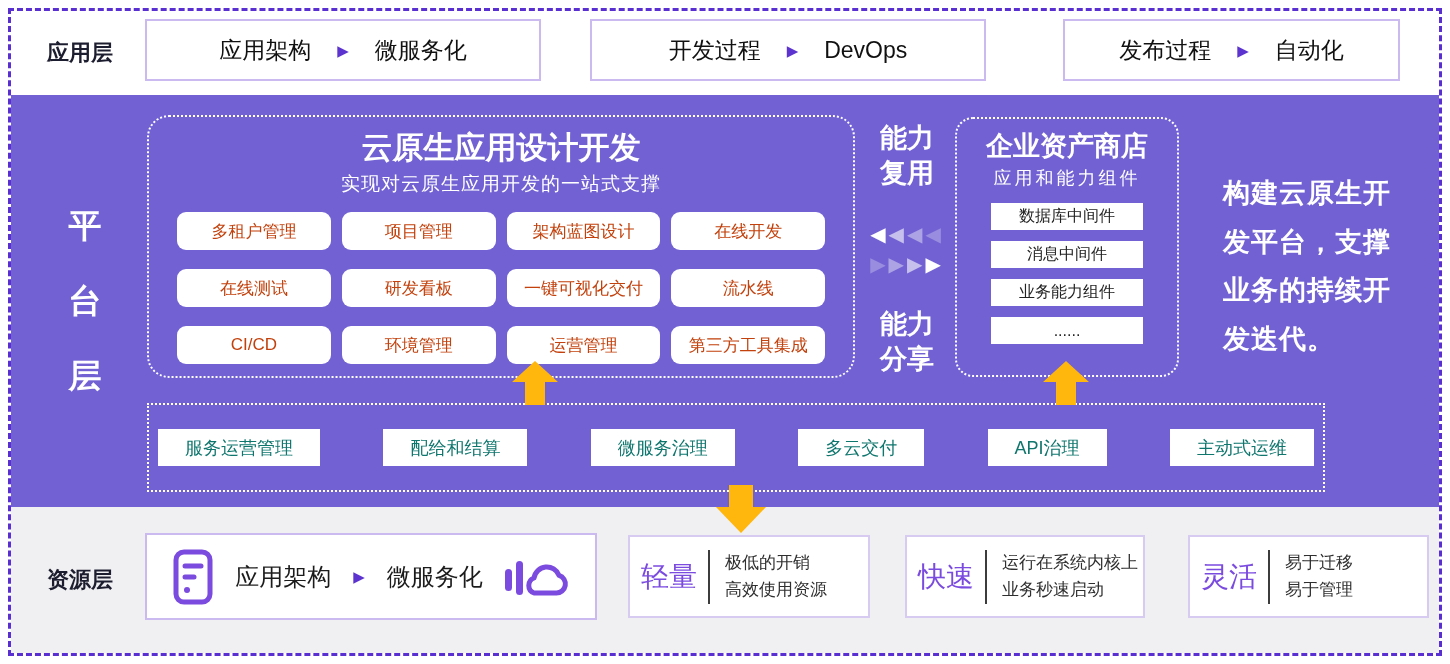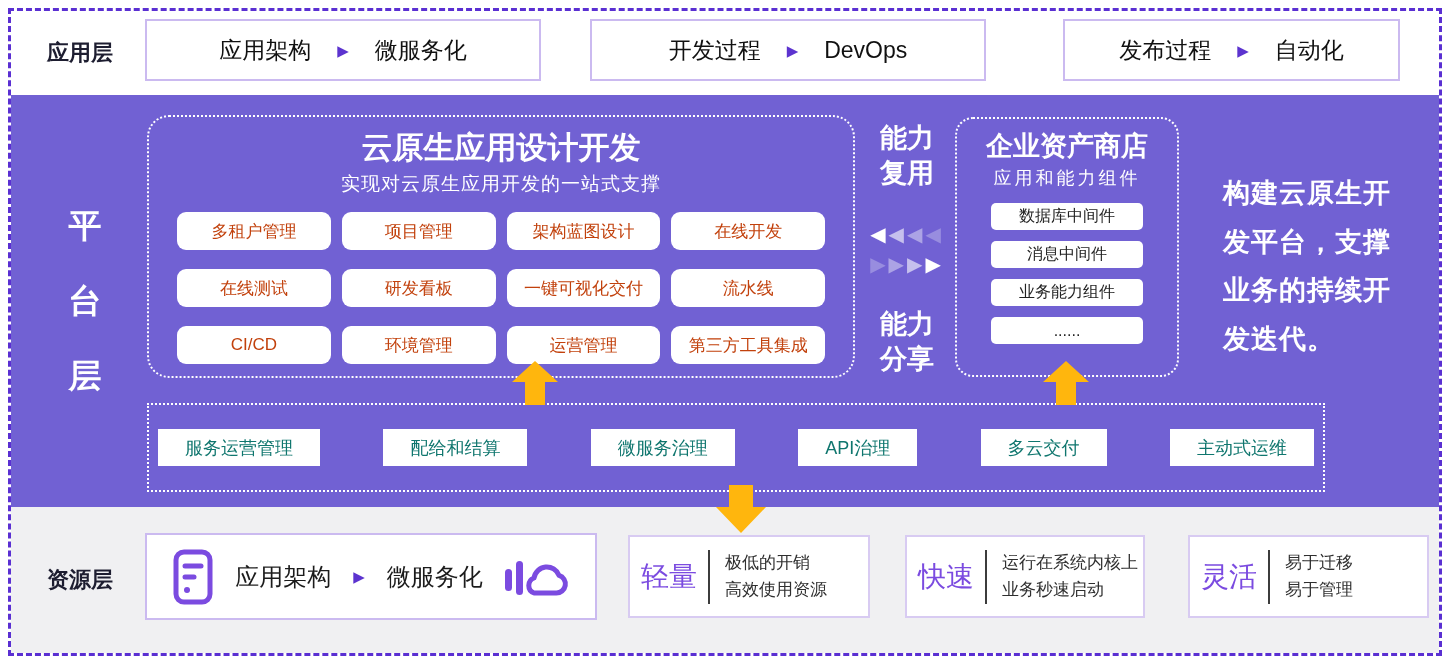--- a/index.html
+++ b/index.html
@@ -52,21 +52,21 @@
   .tri-rows{display:flex;flex-direction:column;gap:10px;align-items:center;}
   .tri-row{font-size:20px;line-height:1;letter-spacing:3px;color:#fff;white-space:nowrap;}
   .tri-row span{display:inline-block;}
   .o1{opacity:1;}.o2{opacity:.6;}.o3{opacity:.42;}.o4{opacity:.28;}
 
   .store-box{position:absolute;left:944px;top:22px;width:224px;height:260px;
              border:2px dotted #fff;border-radius:18px;padding-top:9px;}
   .store-title{text-align:center;font-size:27px;font-weight:800;color:#fff;}
   .store-sub{text-align:center;font-size:18px;color:#fff;letter-spacing:3px;margin-top:2px;}
   .store-items{margin-top:13px;display:flex;flex-direction:column;gap:11px;align-items:center;}
-  .store-pill{width:152px;height:27px;background:#fff;border-radius:5px;display:flex;
+  .store-pill{width:152px;height:27px;background:#fff;border-radius:0;display:flex;
               align-items:center;justify-content:center;font-size:16px;color:#222;}
 
   .side-note{position:absolute;left:1212px;top:74px;width:188px;font-size:27px;font-weight:800;
              color:#fff;line-height:1.8;letter-spacing:1px;}
 
   .svc-row{position:absolute;left:136px;top:308px;width:1178px;height:89px;border:2px dotted #fff;
            display:flex;align-items:center;justify-content:space-between;padding:0 9px;}
   .svc{background:#fff;height:37px;display:flex;align-items:center;justify-content:center;
        font-size:18px;color:#0f766e;padding:0 27px;white-space:nowrap;}
 
@@ -164,22 +164,22 @@
           <div class="store-pill">......</div>
         </div>
       </div>
 
       <div class="side-note">构建云原生开发平台，支撑业务的持续开发迭代。</div>
 
       <div class="svc-row">
         <div class="svc">服务运营管理</div>
         <div class="svc">配给和结算</div>
         <div class="svc">微服务治理</div>
+        <div class="svc">多云交付</div>
         <div class="svc">API治理</div>
-        <div class="svc">多云交付</div>
         <div class="svc">主动式运维</div>
       </div>
 
       <svg class="up-arrow up1" viewBox="0 0 46 44">
         <polygon points="23,0 46,21 33,21 33,44 13,44 13,21 0,21" fill="#ffb60d"></polygon>
       </svg>
       <svg class="up-arrow up2" viewBox="0 0 46 44">
         <polygon points="23,0 46,21 33,21 33,44 13,44 13,21 0,21" fill="#ffb60d"></polygon>
       </svg>
     </div>

